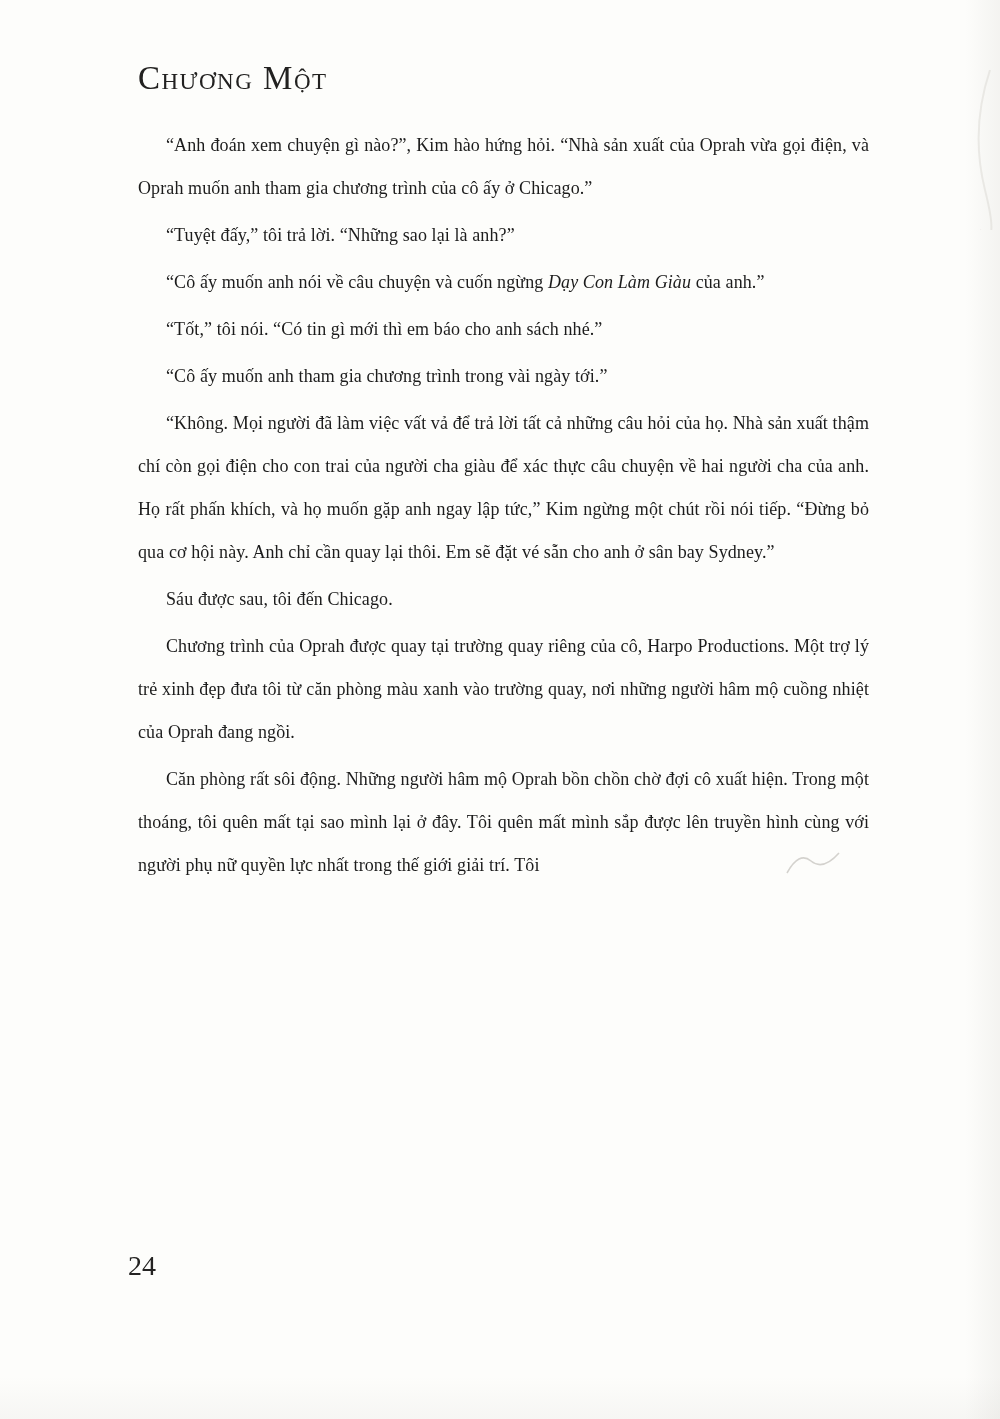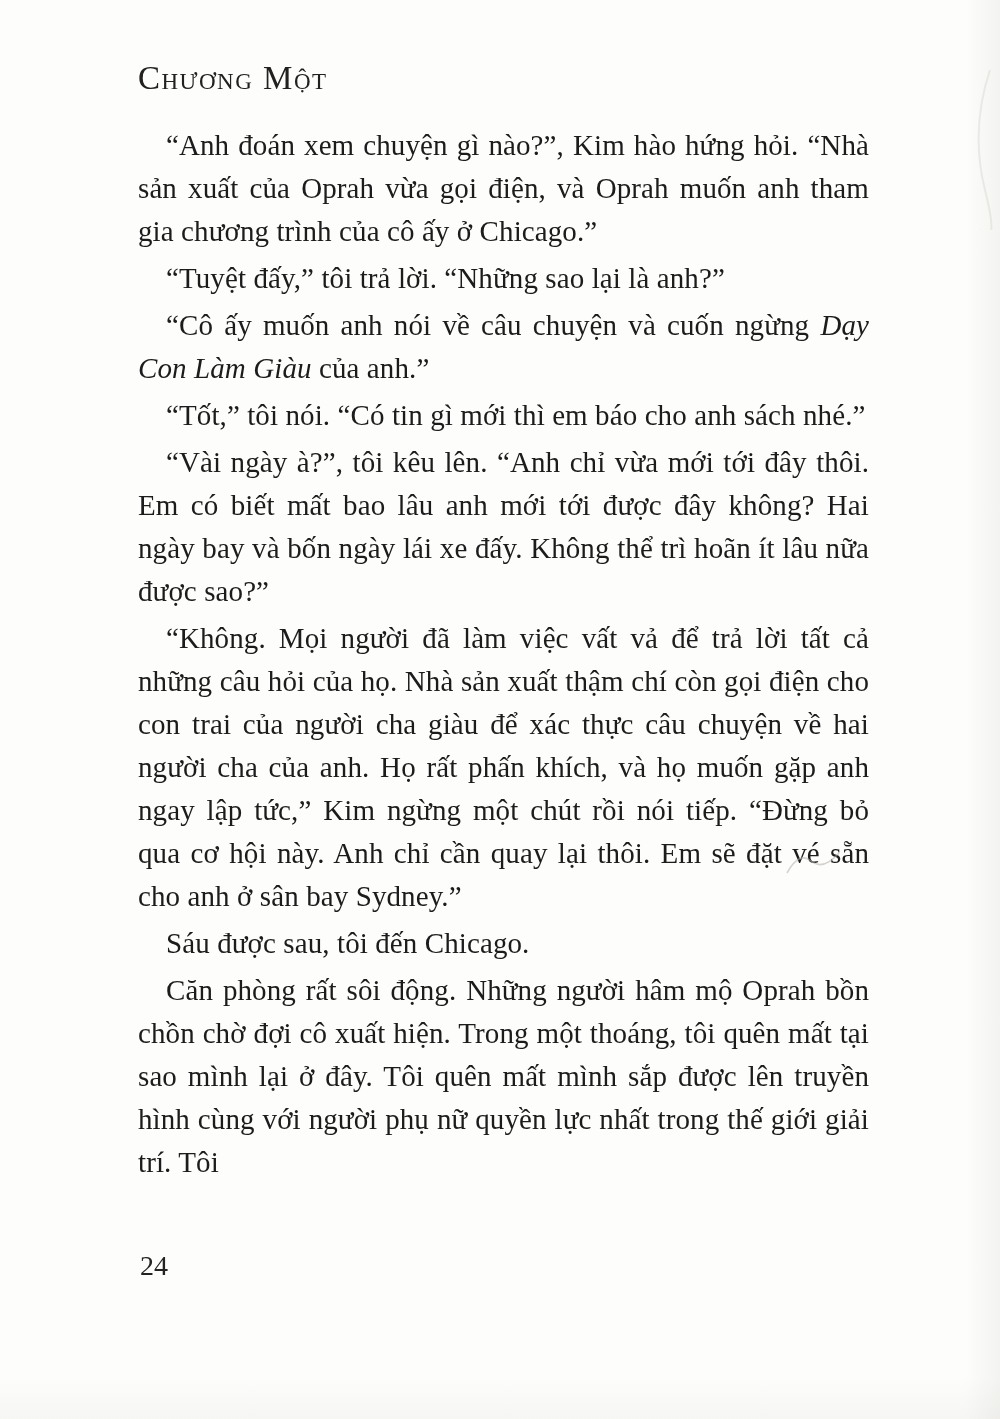--- a/index.html
+++ b/index.html
@@ -27,36 +27,36 @@
     font-variant: small-caps;
     letter-spacing: 1.5px;
     color: #222120;
     margin-top: 28px;
   }
   .body-text {
     position: absolute;
     left: 138px;
     top: 124px;
     width: 731px;
-    font-size: 29px;
+    font-size: 18px;
     line-height: 43px;
     text-align: justify;
     letter-spacing: 0.1px;
     font-family: Liberation Serif, serif;
   }
   .body-text p {
     margin: 0 0 4px 0;
     text-indent: 28px;
   }
   .run-italic {
     font-style: italic;
   }
   .page-number {
     position: absolute;
-    left: 140px;
+    left: 128px;
     top: 1250px;
     font-size: 28px;
     color: #242322;
   }
   .scan-artifact {
     position: absolute;
     pointer-events: none;
     opacity: 0.55;
   }
   .artifact-squiggle {
@@ -78,23 +78,24 @@
 
 <div class="page">
 
   <div class="chapter-header">Chương Một</div>
 
   <div class="body-text">
       <p><span>“Anh đoán xem chuyện gì nào?”, Kim hào hứng hỏi. “Nhà sản xuất của Oprah vừa gọi điện, và Oprah muốn anh tham gia chương trình của cô ấy ở Chicago.”</span></p>
       <p><span>“Tuyệt đấy,” tôi trả lời. “Những sao lại là anh?”</span></p>
       <p><span>“Cô ấy muốn anh nói về câu chuyện và cuốn ngừng </span><span class="run-italic">Dạy Con Làm Giàu</span><span> của anh.”</span></p>
       <p><span>“Tốt,” tôi nói. “Có tin gì mới thì em báo cho anh sách nhé.”</span></p>
-      <p><span>“Vài ngày à?”, tôi kêu lên. “Anh chỉ vừa mới tới đây thôi. Em có biết mất bao lâu anh mới tới được đây không? Hai ngày bay và bốn ngày lái xe đấy. Không thể trì hoãn ít lâu nữa được sao?”</span></p>
+      <p><span>“Cô ấy muốn anh tham gia chương trình trong vài ngày tới.”</span></p>
       <p><span>“Không. Mọi người đã làm việc vất vả để trả lời tất cả những câu hỏi của họ. Nhà sản xuất thậm chí còn gọi điện cho con trai của người cha giàu để xác thực câu chuyện về hai người cha của anh. Họ rất phấn khích, và họ muốn gặp anh ngay lập tức,” Kim ngừng một chút rồi nói tiếp. “Đừng bỏ qua cơ hội này. Anh chỉ cần quay lại thôi. Em sẽ đặt vé sẵn cho anh ở sân bay Sydney.”</span></p>
       <p><span>Sáu được sau, tôi đến Chicago.</span></p>
+      <p><span>Chương trình của Oprah được quay tại trường quay riêng của cô, Harpo Productions. Một trợ lý trẻ xinh đẹp đưa tôi từ căn phòng màu xanh vào trường quay, nơi những người hâm mộ cuồng nhiệt của Oprah đang ngồi.</span></p>
       <p><span>Căn phòng rất sôi động. Những người hâm mộ Oprah bồn chồn chờ đợi cô xuất hiện. Trong một thoáng, tôi quên mất tại sao mình lại ở đây. Tôi quên mất mình sắp được lên truyền hình cùng với người phụ nữ quyền lực nhất trong thế giới giải trí. Tôi</span></p>
     </div>
 
   <div class="page-number">24</div>
 
   <svg class="scan-artifact artifact-squiggle" viewBox="0 0 60 40">
     <path d="M4 30 Q 16 8 28 18 T 56 10" fill="none" stroke="#b3b0aa" stroke-width="1.6"></path>
   </svg>
   <svg class="scan-artifact artifact-corner" viewBox="0 0 70 160">
     <path d="M60 0 Q 40 60 55 120 T 50 160" fill="none" stroke="#cfccc5" stroke-width="2"></path>

